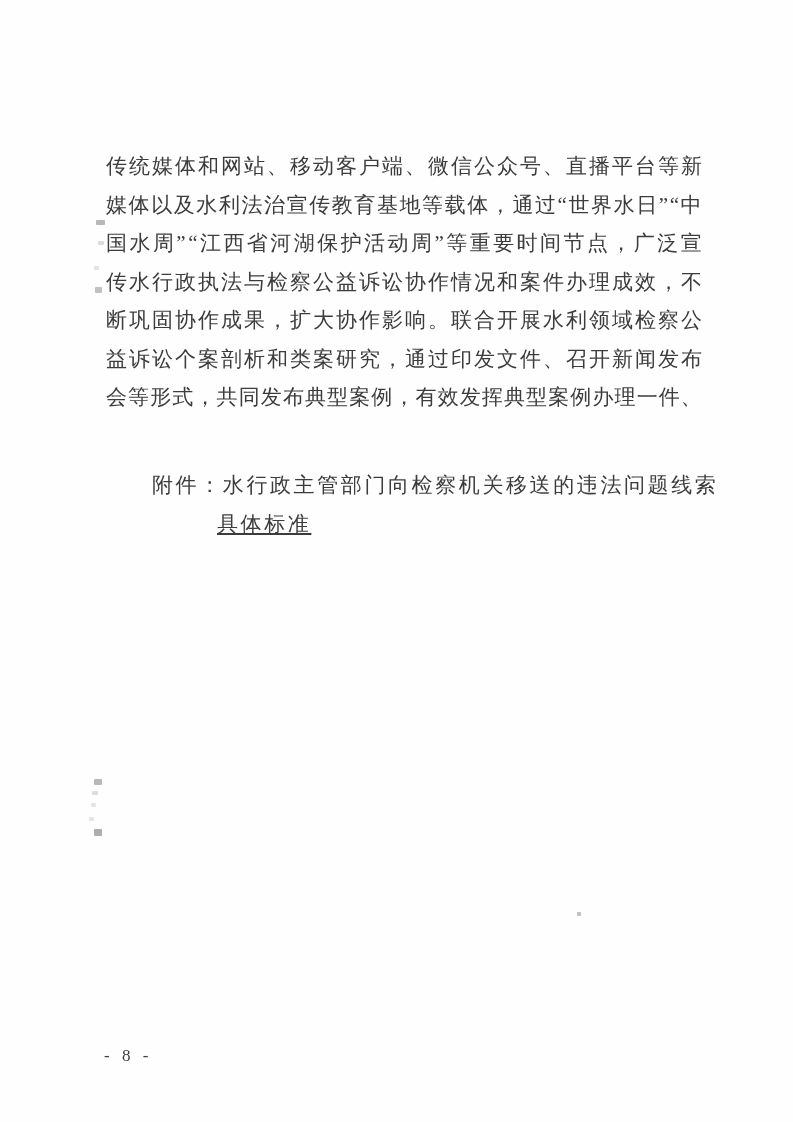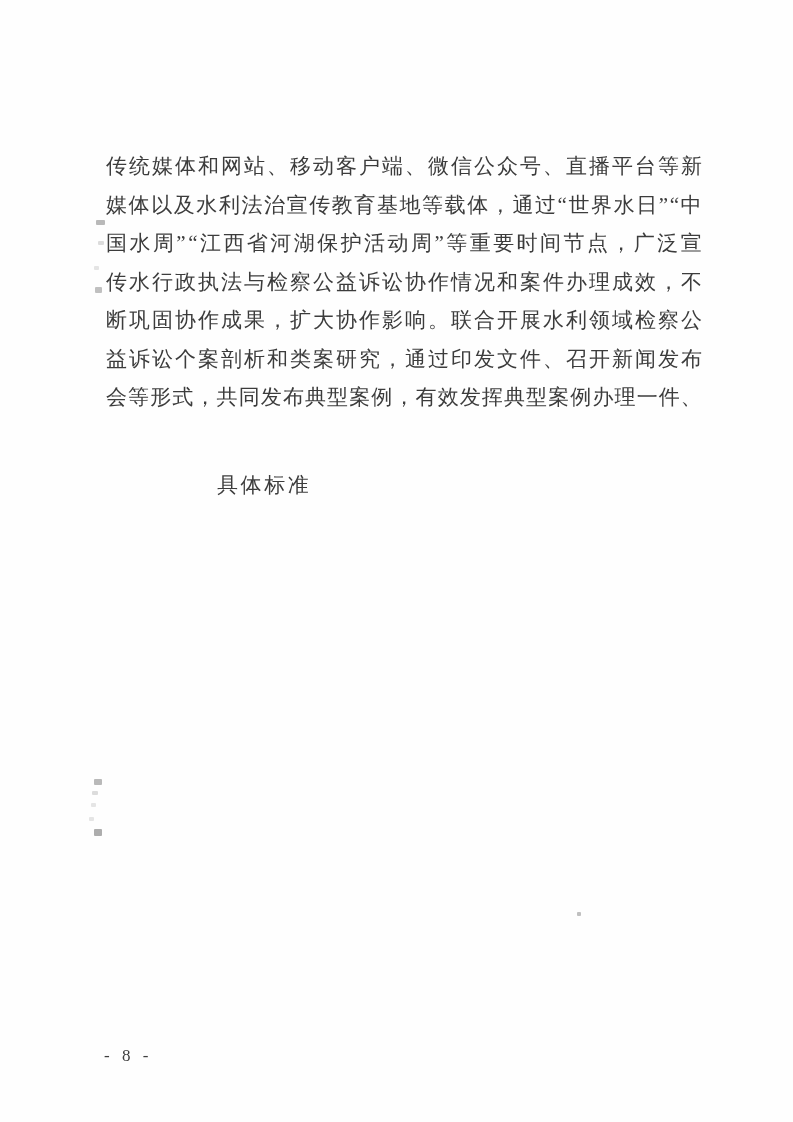--- a/index.html
+++ b/index.html
@@ -40,20 +40,21 @@
     font-size: 21px;
     line-height: 38.5px;
     letter-spacing: 2.6px;
   }
   .att-line1 {
     padding-left: 46px;
     white-space: nowrap;
   }
   .att-line2 {
     padding-left: 111px;
+    text-decoration: underline;
   }
   .page-number {
     position: absolute;
     left: 104px;
     top: 1046px;
     font-size: 17px;
     letter-spacing: 4px;
     color: #3f3f3f;
   }
   
@@ -271,20 +272,21 @@
         <span>例</span>
         <span>办</span>
         <span>理</span>
         <span>一</span>
         <span>件</span>
         <span>、</span>
       </div>
   </div>
 
   <div class="attachment">
+    <div class="att-line1"><span>附件：</span><span>水行政主管部门向检察机关移送的违法问题线索</span></div>
     <div class="att-line2">具体标准</div>
   </div>
 
   <div class="page-number">- 8 -</div>
 
   <div class="speck sp1"></div>
   <div class="speck sp2"></div>
   <div class="speck sp3"></div>
   <div class="speck sp4"></div>
   <div class="speck sp5"></div>

